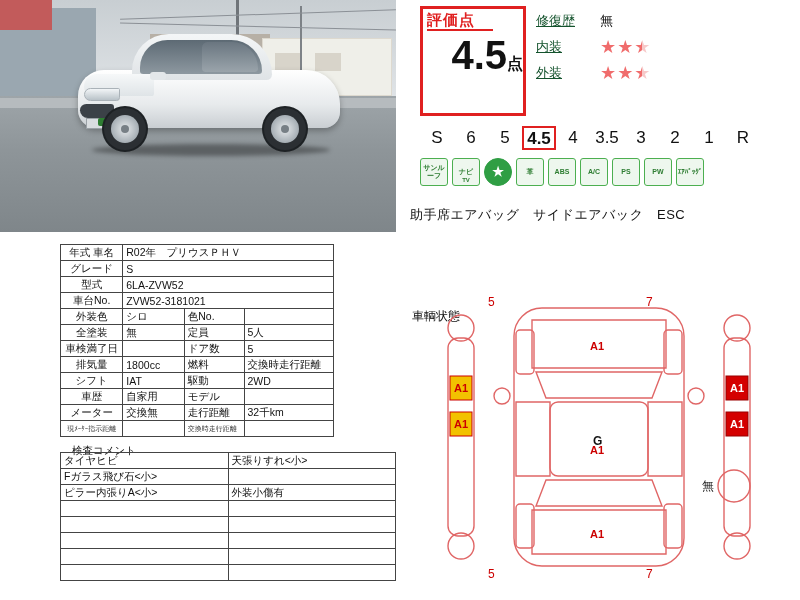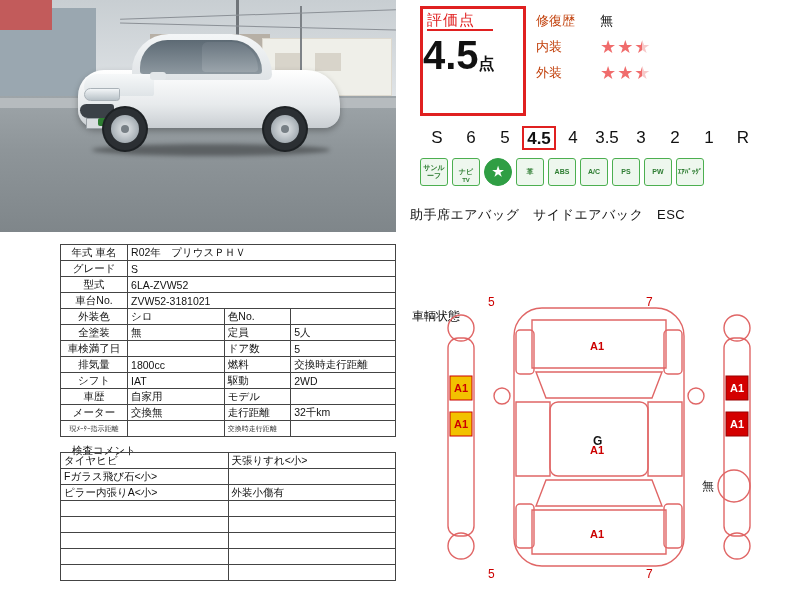--- a/index.html
+++ b/index.html
@@ -82,34 +82,34 @@
     background:rgba(0,0,0,.35);filter:blur(2px);}
   .plate{position:absolute;left:8px;top:92px;width:24px;height:9px;background:#d9dde0;border:1px solid #9aa1a6;}
   .car-side-green{position:absolute;left:20px;top:92px;width:14px;height:8px;background:#2e7d32;border-radius:2px;}
 
   
   .score-box{
     position:absolute;left:420px;top:6px;width:100px;height:104px;
     border:3px solid #e02020;background:#fff;
   }
   .score-label{
-    position:absolute;left:4px;top:2px;color:#e02020;font-size:15px;font-weight:normal;
+    position:absolute;left:4px;top:2px;color:#e02020;font-size:15px;font-weight:bold;
     letter-spacing:1px;
   }
   .score-label-ul{position:absolute;left:4px;top:20px;width:66px;height:2px;background:#e02020;}
   .score-val{
-    position:absolute;left:0;top:24px;width:100px;text-align:left;
+    position:absolute;left:0;top:24px;width:100px;text-align:right;
     font-size:40px;font-weight:bold;color:#111;
   }
   .score-unit{font-size:16px;font-weight:bold;vertical-align:baseline;}
 
   
   .info{position:absolute;left:536px;top:8px;width:250px;font-size:13px;}
   .info-row{display:flex;align-items:center;height:26px;}
-  .info-key{width:64px;color:#c2410c;}
+  .info-key{width:64px;color:#14532d;text-decoration:underline;}
   .info-val{flex:1;color:#111;}
   .stars{display:inline-block;letter-spacing:1px;}
   .star{font-size:18px;color:#f06c6c;}
   .star.half{
     background:linear-gradient(90deg,#f06c6c 50%,#f7c9c9 50%);
     -webkit-background-clip:text;background-clip:text;color:transparent;
   }
 
   
   .scale{
@@ -131,21 +131,21 @@
   }
   .eq.circ{border-radius:50%;background:#2f9e44;color:#fff;border-color:#2f9e44;font-size:13px;}
   .eq .sub{position:absolute;bottom:1px;left:0;right:0;font-size:6px;}
 
   .safety{
     position:absolute;left:410px;top:206px;font-size:13px;color:#111;letter-spacing:.5px;
   }
 
   
   table.spec{
-    position:absolute;left:60px;top:244px;width:336px;
+    position:absolute;left:60px;top:244px;width:274px;
     border-collapse:collapse;font-size:10.5px;color:#111;
   }
   table.spec td{
     border:1px solid #444;height:15px;padding:0 3px;white-space:nowrap;
   }
   td.k{width:62px;text-align:center;}
   td.v{width:104px;}
   td.k2{width:62px;}
   td.v2{width:104px;}
   .tiny{font-size:7px;color:#333;}

